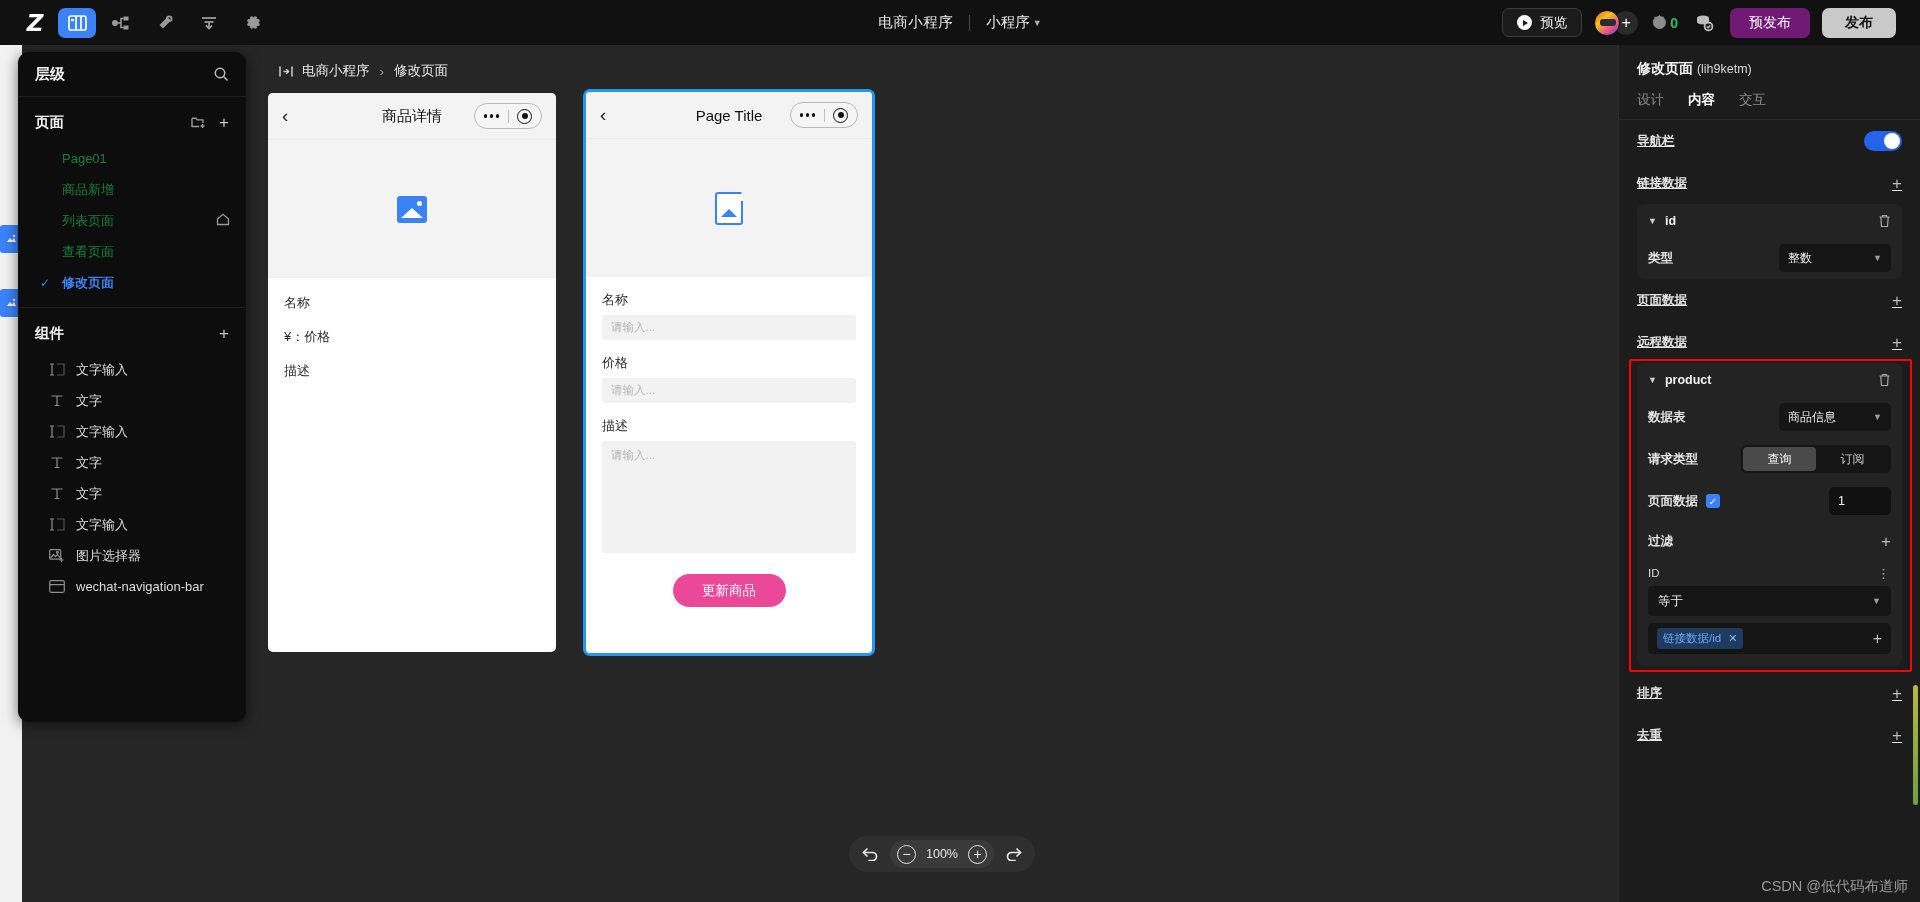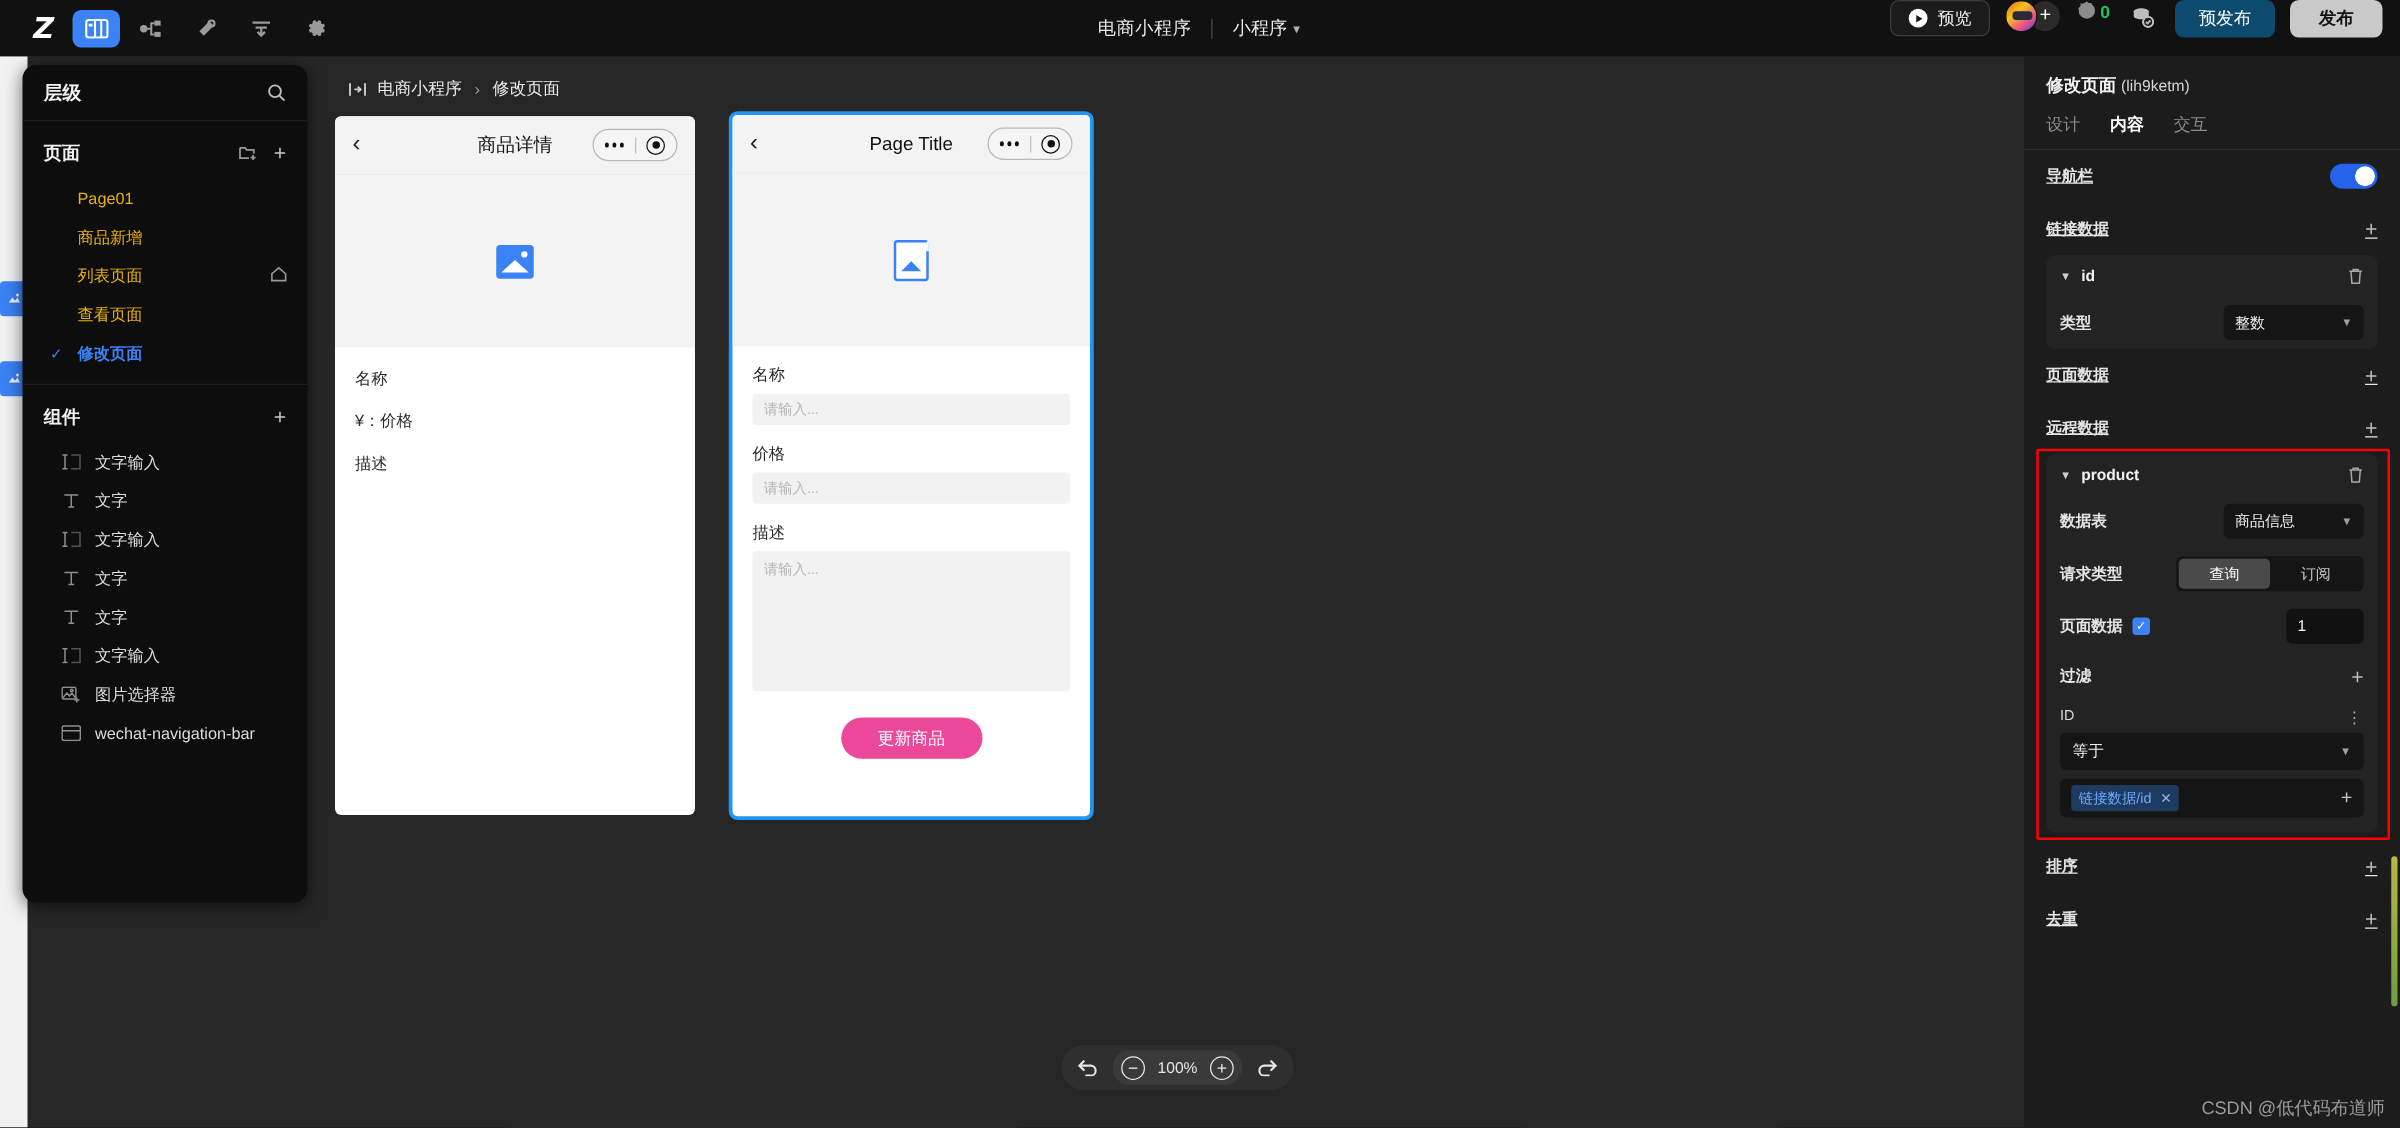--- a/index.html
+++ b/index.html
@@ -37,22 +37,22 @@
     display: flex; align-items: center; justify-content: center; gap: 0px;
     pointer-events: none;
   }
   .tb-center > * { pointer-events: auto; }
   .proj-name { font-size: 14.5px; color: #e9e9e9; letter-spacing: .5px; }
   .tb-divider { width: 1px; height: 16px; background: #4a4a4a; margin: 0 16px; }
   .plat-name { font-size: 14.5px; color: #e9e9e9; display: flex; align-items: center; gap: 3px; cursor: pointer; }
   .caret { font-size: 9px; color: #b0b0b0; }
 
   .tb-right {
-    position: absolute; right: 14px; top: 0; height: 45px;
-    display: flex; align-items: flex-start; gap: 12px;
+    position: absolute; right: 24px; top: 0; height: 45px;
+    display: flex; align-items: center; gap: 12px;
   }
   .preview-btn {
     height: 29px; padding: 0 14px; border-radius: 7px;
     border: 1px solid #3c3c3c; background: #1b1b1b;
     display: flex; align-items: center; gap: 8px;
     font-size: 13.5px; color: #f0f0f0; cursor: pointer;
   }
   .play-dot {
     width: 15px; height: 15px; border-radius: 50%; background: #fff;
     display: flex; align-items: center; justify-content: center;
@@ -78,21 +78,21 @@
     display: flex; align-items: center; justify-content: center;
     color: #fff; font-size: 16px; line-height: 1; cursor: pointer;
   }
   .coin-wrap { display: flex; align-items: center; gap: 2px; cursor: pointer; }
   .coin-num { color: #22c55e; font-size: 14px; font-weight: bold; }
   .icon-btn {
     width: 28px; height: 28px; display: flex; align-items: center; justify-content: center;
     color: #bdbdbd; cursor: pointer; border-radius: 6px;
   }
   .btn-pre {
-    height: 30px; padding: 0 19px; border-radius: 7px; background: #0c4a6e;
+    height: 30px; padding: 0 19px; border-radius: 7px; background: #701a75;
     color: #ffffff; font-size: 14px; display: flex; align-items: center; cursor: pointer;
   }
   .btn-pub {
     height: 30px; padding: 0 23px; border-radius: 7px; background: #c9c9c9;
     color: #141414; font-size: 14px; font-weight: bold; display: flex; align-items: center; cursor: pointer;
   }
 
   
   .leftrail {
     position: absolute; left: 0; top: 45px; width: 22px; bottom: 0;
@@ -121,21 +121,21 @@
   .section-head {
     height: 42px; display: flex; align-items: center; justify-content: space-between;
     padding: 0 17px; margin-top: 4px;
   }
   .section-title { font-size: 14.5px; font-weight: bold; color: #f2f2f2; }
   .section-actions { display: flex; align-items: center; gap: 13px; color: #9a9a9a; }
   .plus-ico { font-size: 17px; line-height: 1; cursor: pointer; color: #c4c4c4; }
   .lp-item {
     height: 31px; display: flex; align-items: center;
     padding-left: 44px; padding-right: 16px;
-    font-size: 13px; color: #eab308; cursor: pointer; position: relative;
+    font-size: 13px; color: #15803d; cursor: pointer; position: relative;
   }
   .lp-item.sel { color: #3b82f6; font-weight: bold; }
   .lp-item .check {
     position: absolute; left: 22px; font-size: 12px; color: #3b82f6;
   }
   .lp-item .home-ico { margin-left: auto; color: #9a9a9a; }
   .lp-sep { height: 1px; background: #1f1f1f; margin: 9px 0 0 0; }
   .comp-item {
     height: 31px; display: flex; align-items: center; gap: 11px;
     padding-left: 30px; padding-right: 16px;

